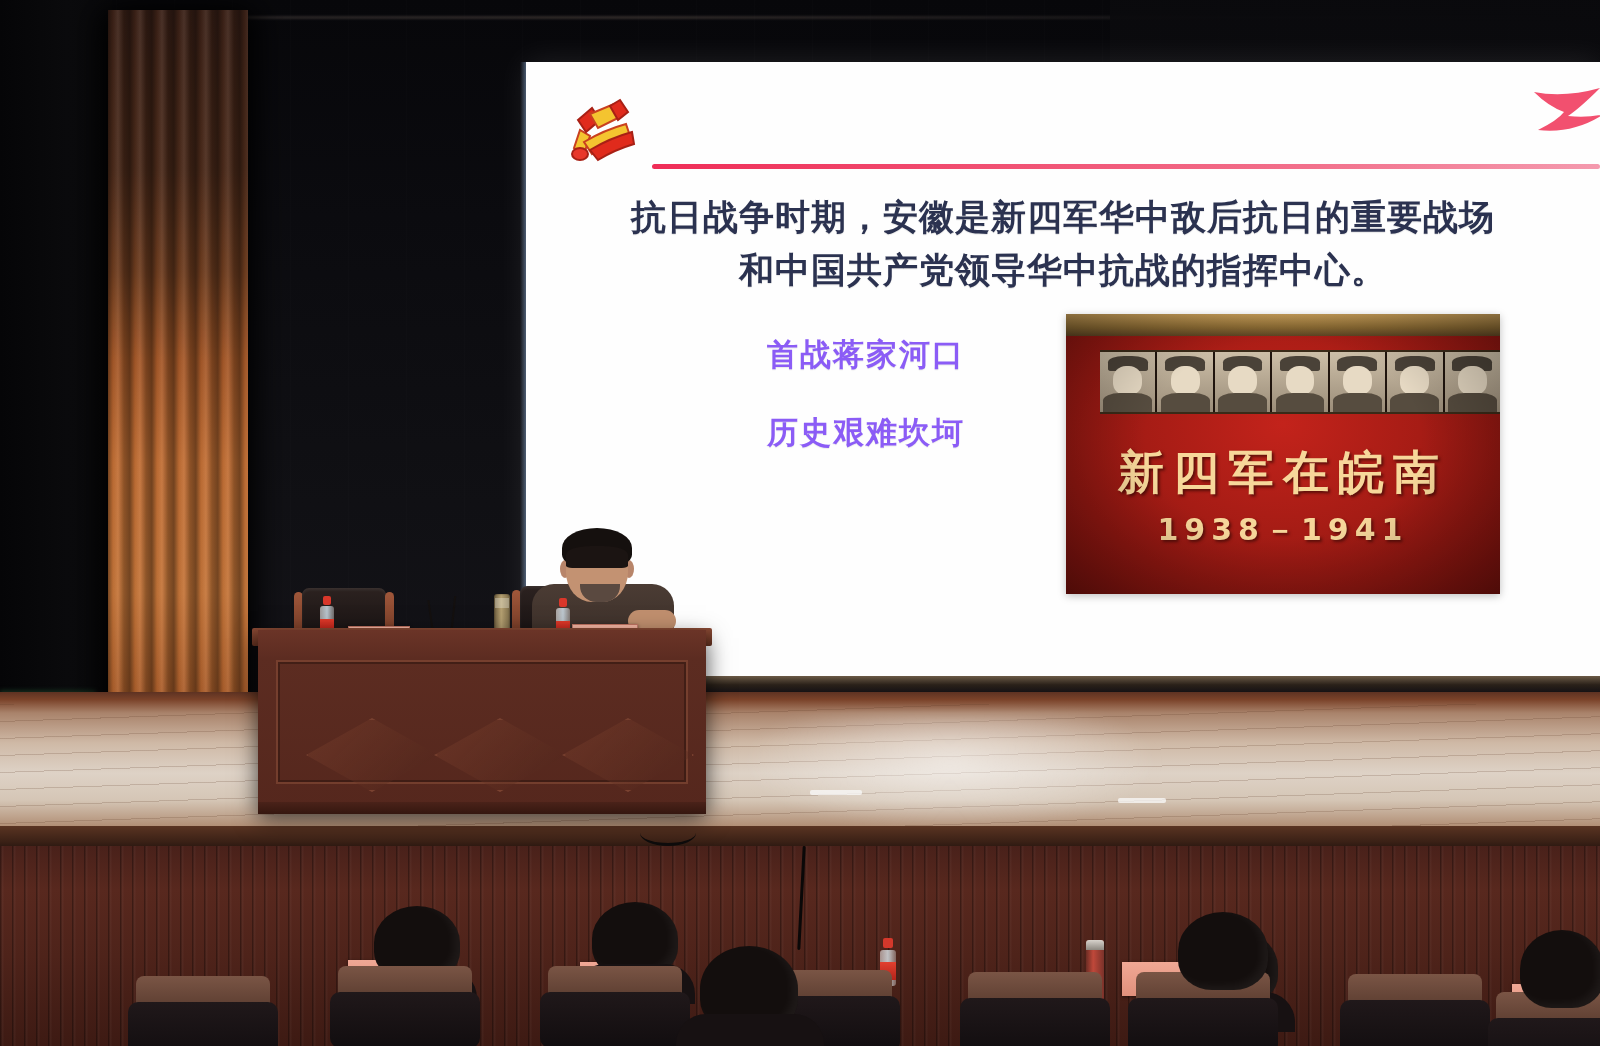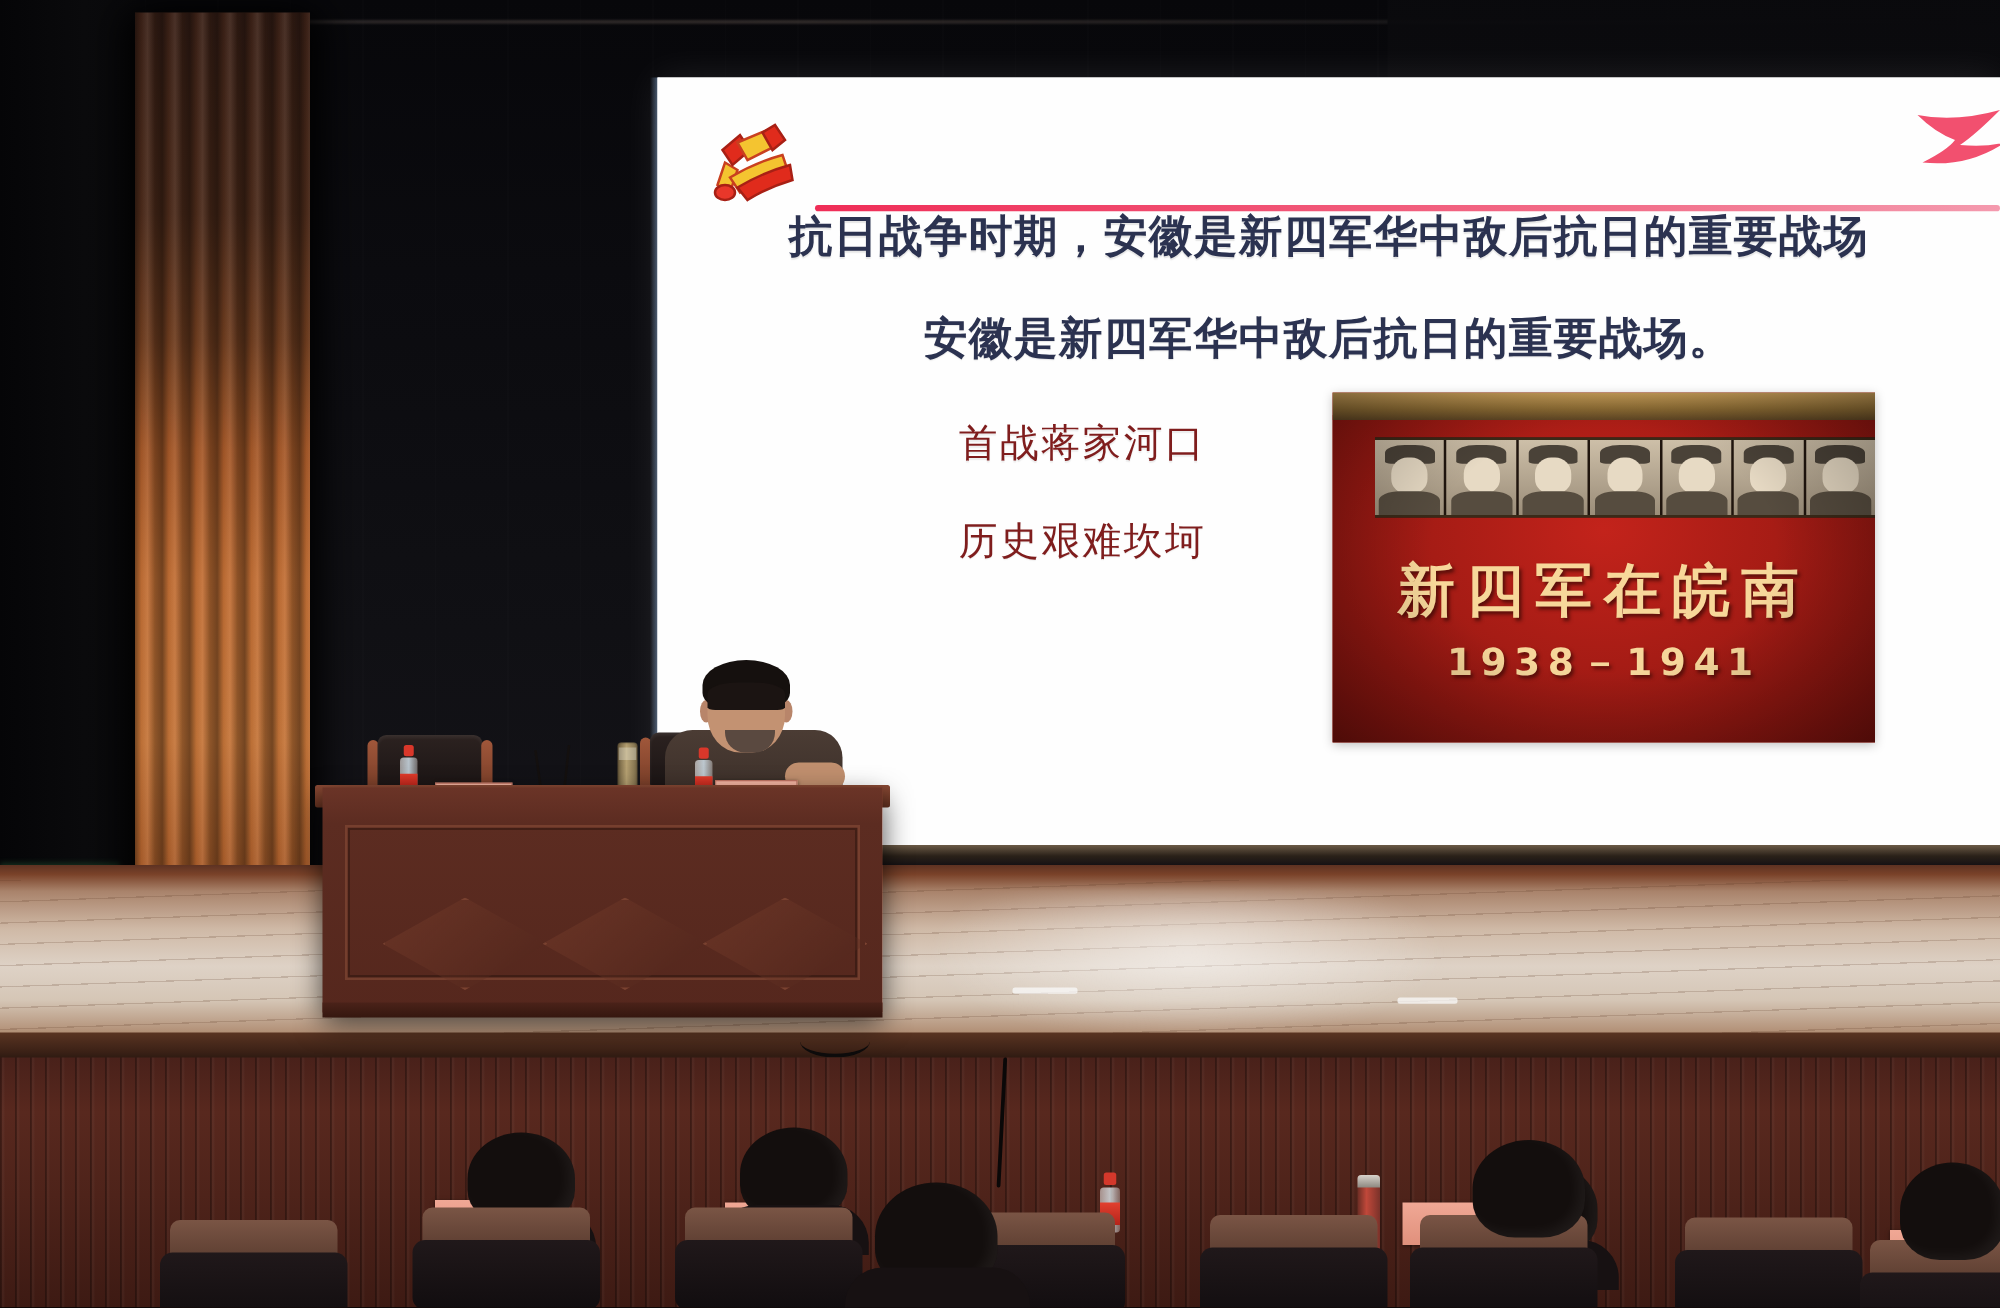--- a/index.html
+++ b/index.html
@@ -101,29 +101,29 @@
   }
   .ribbon-deco{
     position:absolute; right:-4px; top:24px; width:96px; height:62px;
   }
 
   .body-line{
     position:absolute; left:0; width:1074px; text-align:center;
     color:#2b3250; font-weight:bold; font-size:35px; letter-spacing:1px;
     text-shadow:0 1px 1px rgba(0,0,0,.10);
   }
-  .body-line.l1{ top:104px; }
+  .body-line.l1{ top:132px; }
   .body-line.l2{ top:185px; }
 
   .bullets{
     position:absolute; left:150px; top:272px; width:380px;
     display:flex; flex-direction:column; gap:36px; align-items:center;
   }
   .bullet{
-    color:#7f1d1d; font-weight:normal; font-size:31px; letter-spacing:2px;
+    color:#8b5cf6; font-weight:bold; font-size:31px; letter-spacing:2px;
     text-shadow:0 1px 1px rgba(0,0,0,.08);
   }
 
   
   .photo{
     position:absolute; left:540px; top:252px; width:434px; height:280px;
     background:#8d1f13;
     box-shadow:0 2px 8px rgba(0,0,0,.25);
     overflow:hidden;
   }
@@ -461,21 +461,21 @@
 
         <div class="title-rule"></div>
 
         <div class="ribbon-deco">
           <svg viewBox="0 0 96 62" width="96" height="62">
             <path d="M26 6 Q56 12 92 2 Q72 22 60 30 Q80 32 96 28 Q66 48 30 44 Q50 34 56 26 Q40 20 26 6 Z" fill="#f2506f"></path>
           </svg>
         </div>
 
         <div class="body-line l1">抗日战争时期，安徽是新四军华中敌后抗日的重要战场</div>
-        <div class="body-line l2">安徽是新四军华中敌后抗日的重要战场。</div>
+        <div class="body-line l2">和中国共产党领导华中抗战的指挥中心。</div>
 
         <div class="bullets">
           <div class="bullet">首战蒋家河口</div>
           <div class="bullet">历史艰难坎坷</div>
         </div>
 
         <div class="photo">
           <div class="photo-wall"></div>
           <div class="photo-topbar"></div>
           <div class="portrait-strip">

